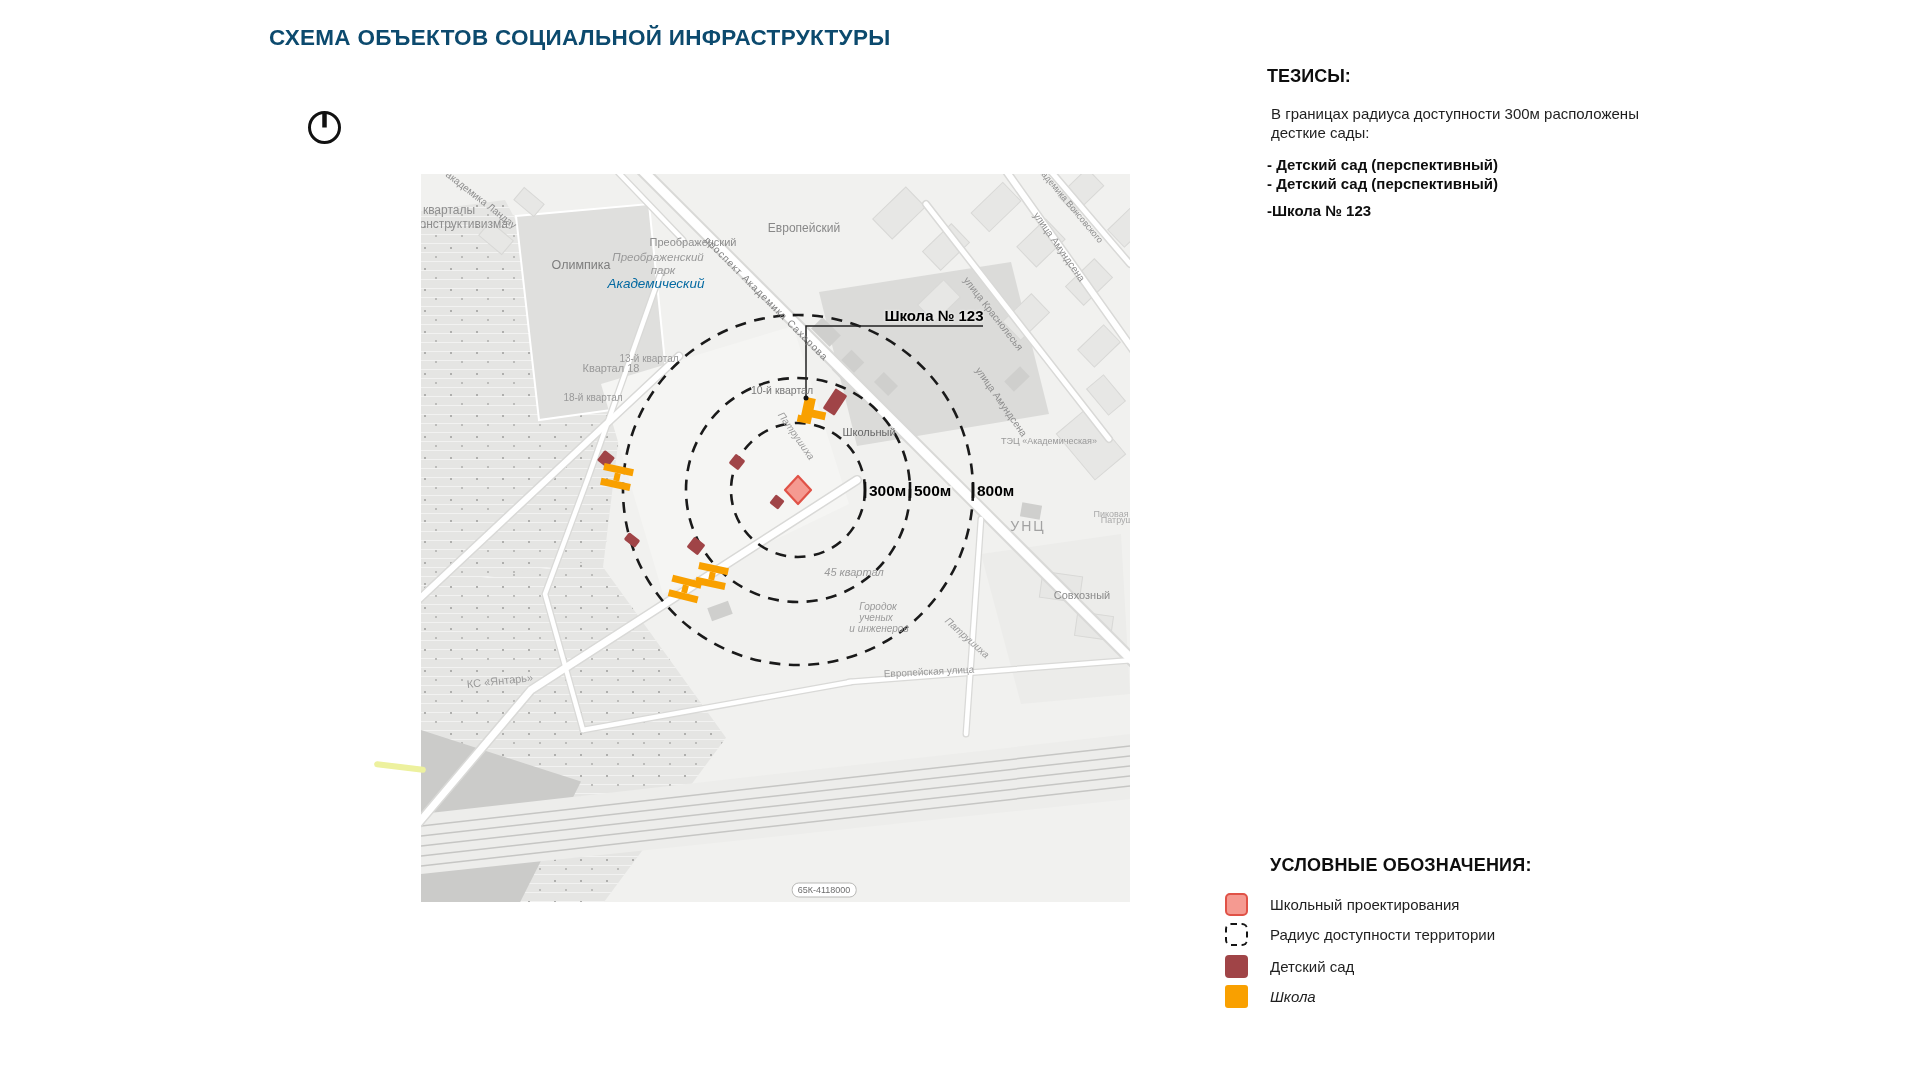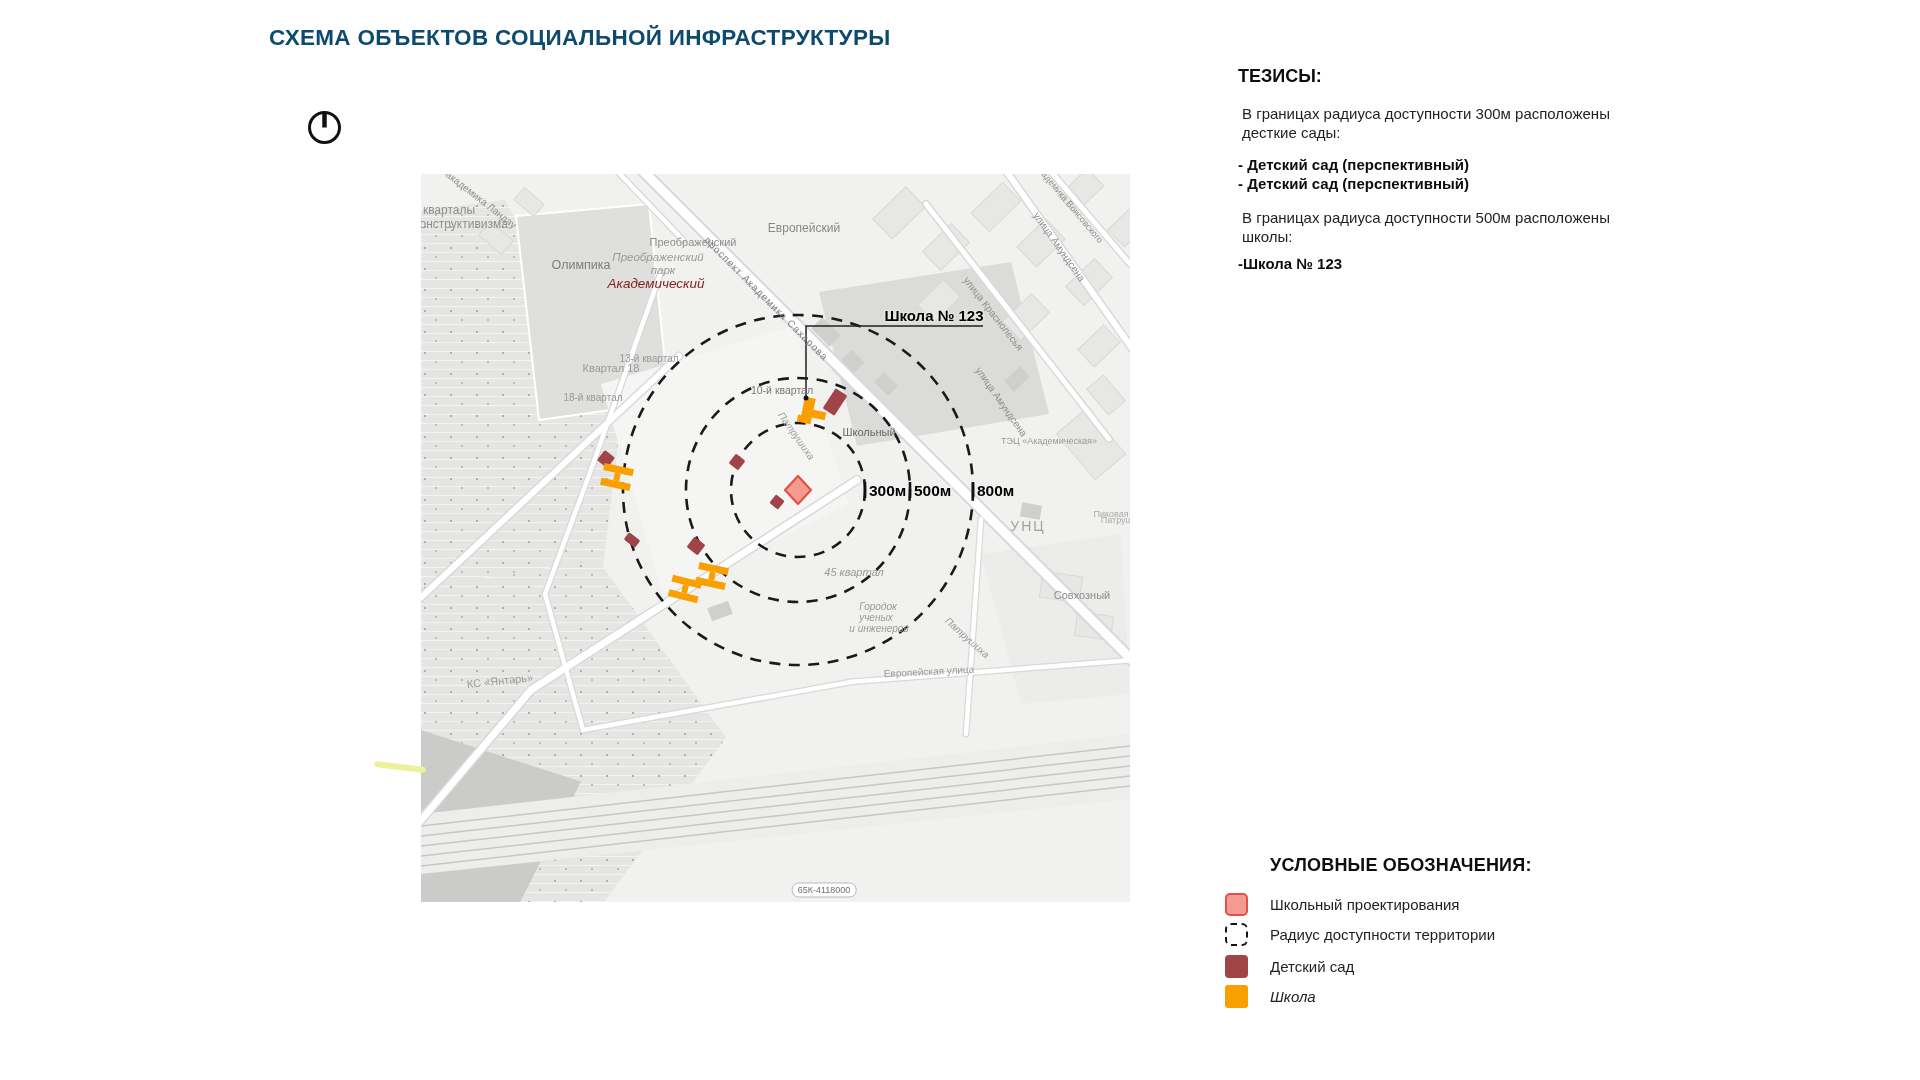--- a/index.html
+++ b/index.html
@@ -51,21 +51,21 @@
     position:absolute;font-weight:bold;font-size:15px;color:#000;
     transform:translate(-50%,-50%);white-space:nowrap;
     text-shadow:0 0 3px #F1F1EF,0 0 3px #F1F1EF;
   }
   
   #highlight-line{
     position:absolute;left:374px;top:764px;width:52px;height:6px;
     background:var(--highlight,#EDF19E);border-radius:3px;transform:rotate(7deg);
   }
   
-  #theses{position:absolute;left:1238px;top:66px;width:380px;}
+  #theses{position:absolute;left:1267px;top:66px;width:380px;}
   #theses h2{margin:0 0 17px 0;font-size:18px;font-weight:bold;color:#0e0e0e;}
   #theses .para{margin:0 0 0 4px;font-size:15px;line-height:19px;color:#1f1f1f;}
   #theses .para div{white-space:nowrap;}
   #theses .bullets{margin:13px 0 0 0;font-size:15px;line-height:19px;font-weight:bold;color:#0e0e0e;}
   #theses .bullets div{white-space:nowrap;}
   #theses .para2{margin-top:15px;}
   #theses .bullet3{margin-top:9px;font-size:15px;font-weight:bold;white-space:nowrap;color:#0e0e0e;}
   
   #legend{position:absolute;left:1225px;top:855px;width:330px;}
   #legend h2{margin:0 0 17px 45px;font-size:18px;font-weight:bold;letter-spacing:.2px;color:#0e0e0e;}
@@ -205,21 +205,21 @@
     </svg>
 
   <div id="map-labels">
       <div class="mlabel" style="left: 28px; top: 36px; font-size: 12px; transform: translate(-50%, -50%) rotate(0deg);">кварталы</div>
       <div class="mlabel" style="left: 40px; top: 50px; font-size: 12px; transform: translate(-50%, -50%) rotate(0deg);">конструктивизма</div>
       <div class="mlabel" style="left: 60px; top: 26px; font-size: 10px; transform: translate(-50%, -50%) rotate(38deg);">академика Ландау</div>
       <div class="mlabel" style="left: 160px; top: 91px; font-size: 12.5px; color: rgb(125, 125, 125); transform: translate(-50%, -50%) rotate(0deg);">Олимпика</div>
       <div class="mlabel" style="left: 272px; top: 68px; font-size: 11px; transform: translate(-50%, -50%) rotate(0deg);">Преображенский</div>
       <div class="mlabel" style="left: 237px; top: 84px; font-size: 11.5px; color: rgb(154, 154, 154); font-style: italic; transform: translate(-50%, -50%) rotate(0deg);">Преображенский</div>
       <div class="mlabel" style="left: 242px; top: 97px; font-size: 11.5px; color: rgb(154, 154, 154); font-style: italic; transform: translate(-50%, -50%) rotate(0deg);">парк</div>
-      <div class="mlabel" style="left: 235px; top: 110px; font-size: 13.5px; color: #7f1d1d; font-style: italic; transform: translate(-50%, -50%) rotate(0deg);">Академический</div>
+      <div class="mlabel" style="left: 235px; top: 110px; font-size: 13.5px; color: #0369a1; font-style: italic; transform: translate(-50%, -50%) rotate(0deg);">Академический</div>
       <div class="mlabel" style="left: 383px; top: 54px; font-size: 12px; color: rgb(136, 136, 136); transform: translate(-50%, -50%) rotate(0deg);">Европейский</div>
       <div class="mlabel" style="left: 345px; top: 125px; font-size: 10px; color: rgb(126, 126, 126); letter-spacing: 1px; transform: translate(-50%, -50%) rotate(45deg);">проспект Академика Сахарова</div>
       <div class="mlabel" style="left: 572px; top: 140px; font-size: 10px; transform: translate(-50%, -50%) rotate(52deg);">улица Краснолесья</div>
       <div class="mlabel" style="left: 638px; top: 73px; font-size: 10px; transform: translate(-50%, -50%) rotate(55deg);">улица Амундсена</div>
       <div class="mlabel" style="left: 580px; top: 228px; font-size: 10px; transform: translate(-50%, -50%) rotate(55deg);">улица Амундсена</div>
       <div class="mlabel" style="left: 648px; top: 30px; font-size: 9px; transform: translate(-50%, -50%) rotate(50deg);">академика Вонсовского</div>
       <div class="mlabel" style="left: 228px; top: 185px; font-size: 10px; color: rgb(153, 153, 153); transform: translate(-50%, -50%) rotate(0deg);">13-й квартал</div>
       <div class="mlabel" style="left: 190px; top: 194px; font-size: 11px; color: rgb(153, 153, 153); transform: translate(-50%, -50%) rotate(0deg);">Квартал 18</div>
       <div class="mlabel" style="left: 172px; top: 224px; font-size: 10px; color: rgb(153, 153, 153); transform: translate(-50%, -50%) rotate(0deg);">18-й квартал</div>
       <div class="mlabel" style="left: 361px; top: 216px; font-size: 10.5px; color: rgb(120, 120, 120); transform: translate(-50%, -50%) rotate(0deg);">10-й квартал</div>
@@ -248,24 +248,20 @@
 <div id="theses">
   <h2>ТЕЗИСЫ:</h2>
   <div class="para">
     <div>В границах радиуса доступности 300м расположены</div>
     <div>десткие сады:</div>
   </div>
   <div class="bullets">
     <div>- Детский сад (перспективный)</div>
     <div>- Детский сад (перспективный)</div>
   </div>
-  <div class="para para2">
-    <div>В границах радиуса доступности 500м расположены</div>
-    <div>школы:</div>
-  </div>
   <div class="bullet3">-Школа № 123</div>
 </div>
 
 <div id="legend">
   <h2>УСЛОВНЫЕ ОБОЗНАЧЕНИЯ:</h2>
   <div class="legend-row">
     <div class="swatch site"></div>
     <div class="lab">Школьный проектирования</div>
   </div>
   <div class="legend-row" style="margin-top:7px;align-items:center;">

